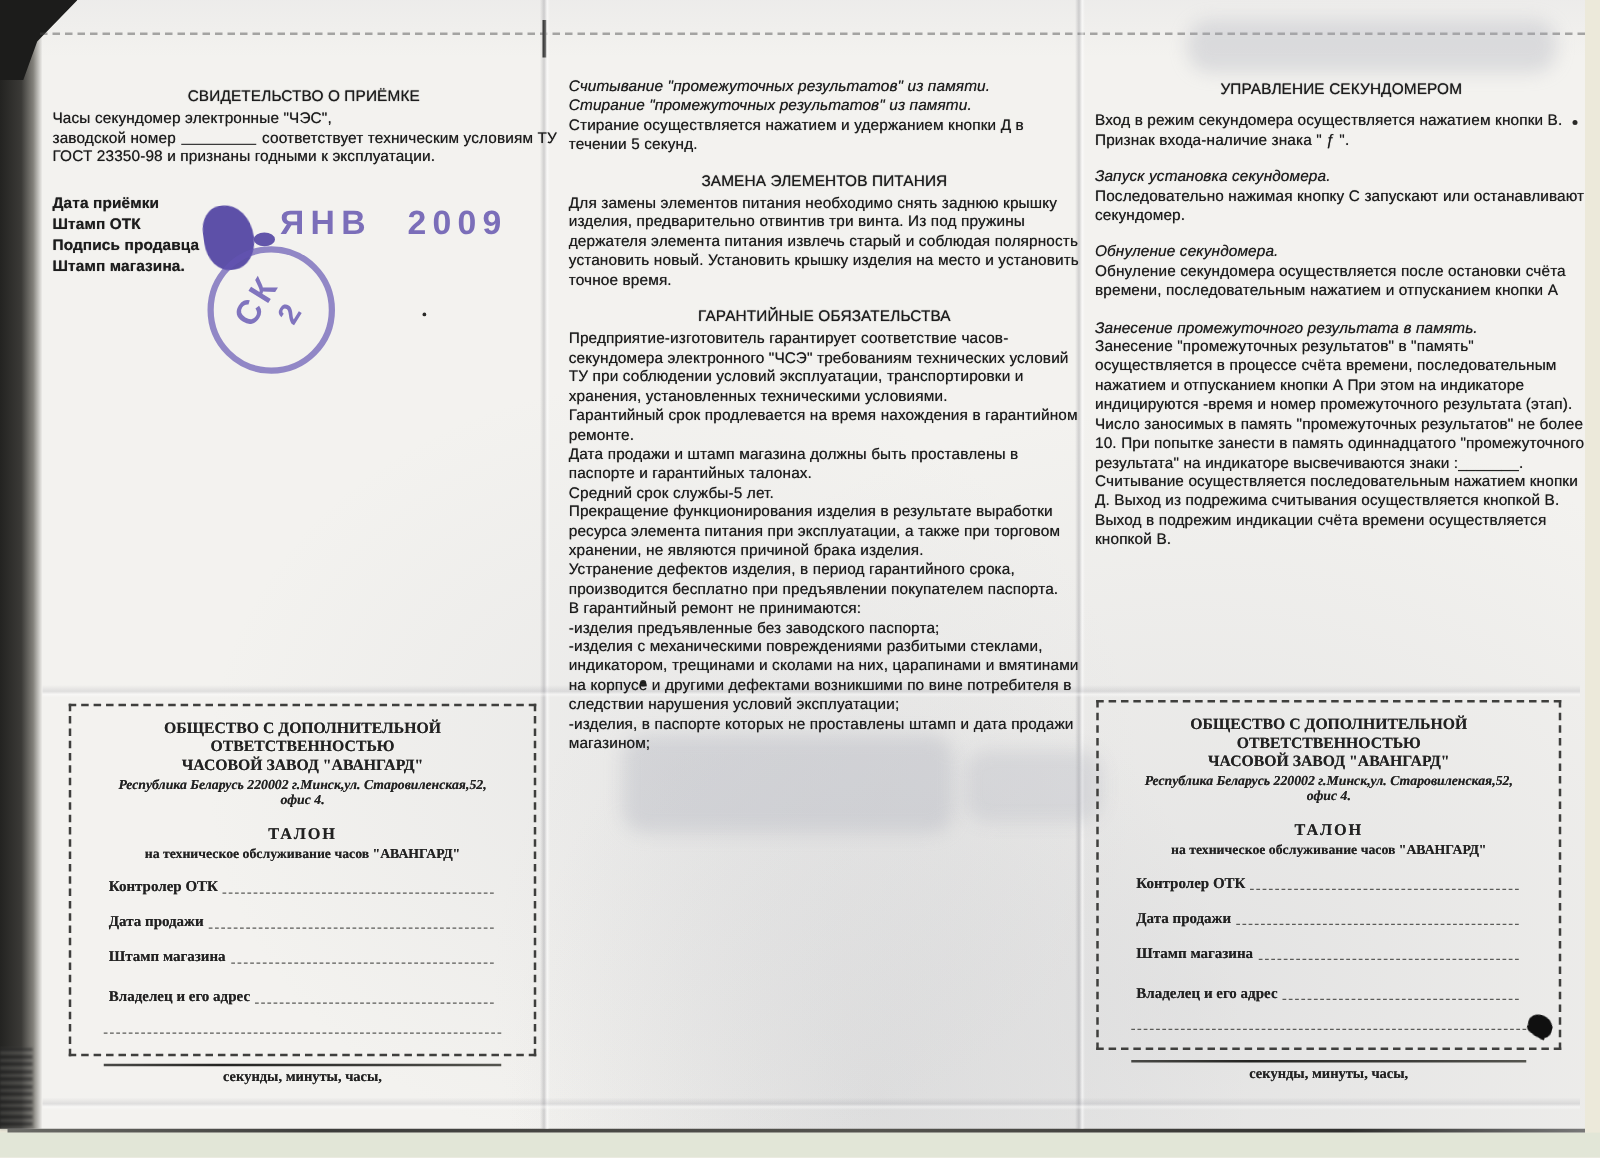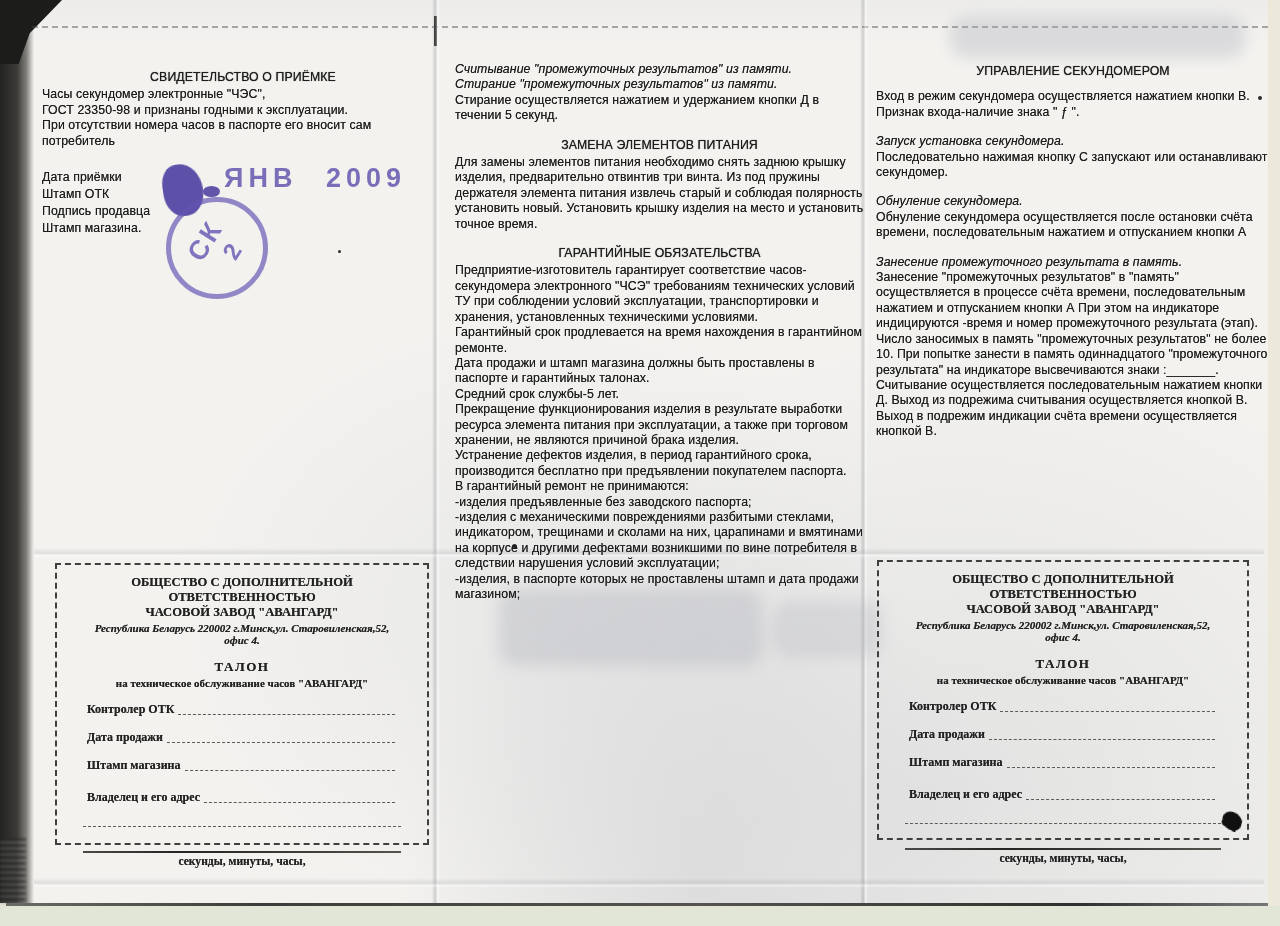--- a/index.html
+++ b/index.html
@@ -151,24 +151,28 @@
 <div class="bleed" style="left:950px; top:16px; width:295px; height:42px;"></div>
 <div class="bleed" style="left:498px; top:588px; width:265px; height:78px;"></div>
 <div class="bleed" style="left:772px; top:600px; width:110px; height:58px; opacity:.8;"></div>
 <div class="speck" style="left:512px; top:544px; width:5px; height:5px;"></div>
 <div class="speck" style="left:338px; top:250px; width:3px; height:3px;"></div>
 <div class="speck" style="left:1258px; top:96px; width:4px; height:4px;"></div>
 
 <div class="col col-left">
   <div class="h-center">СВИДЕТЕЛЬСТВО О ПРИЁМКЕ</div>
   <div>Часы секундомер электронные "ЧЭС",</div>
+  <div class="blank-row">
+    <span>заводской номер</span>
+    <span class="blank-fill" style="max-width:150px;"></span>
+    <span>соответствует техническим условиям ТУ</span>
+  </div>
   <div>ГОСТ 23350-98 и признаны годными к эксплуатации.</div>
-  <div>При отсутствии номера часов в паспорте его вносит сам потребитель</div>
   <div class="gap-l"></div>
-  <div style="line-height:17px;">
+  <div style="line-height:17px;font-weight:bold;">
     <div>Дата приёмки</div>
     <div>Штамп ОТК</div>
     <div>Подпись продавца</div>
     <div>Штамп магазина.</div>
   </div>
 </div>
 
 <div class="stamp-blob"></div>
 <div class="stamp-blob2"></div>
 <div class="stamp-date">ЯНВ 2009</div>

